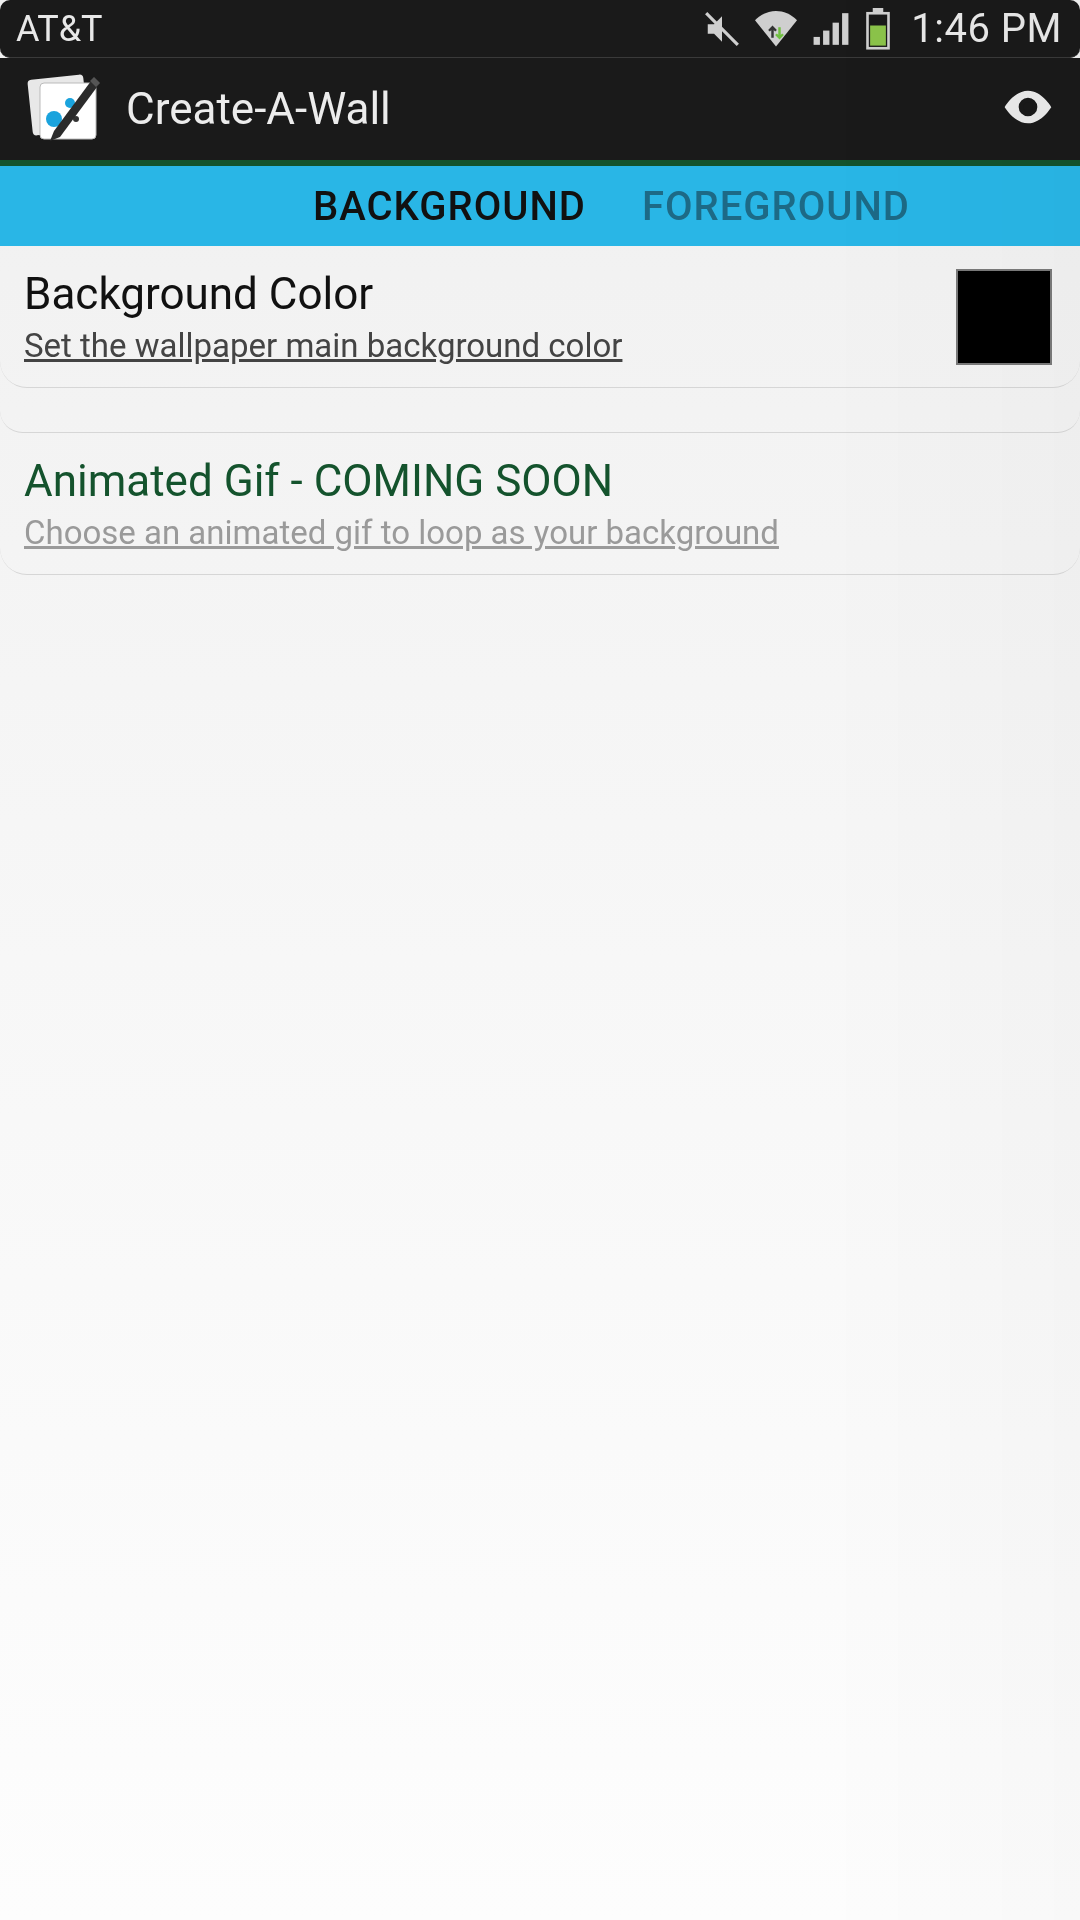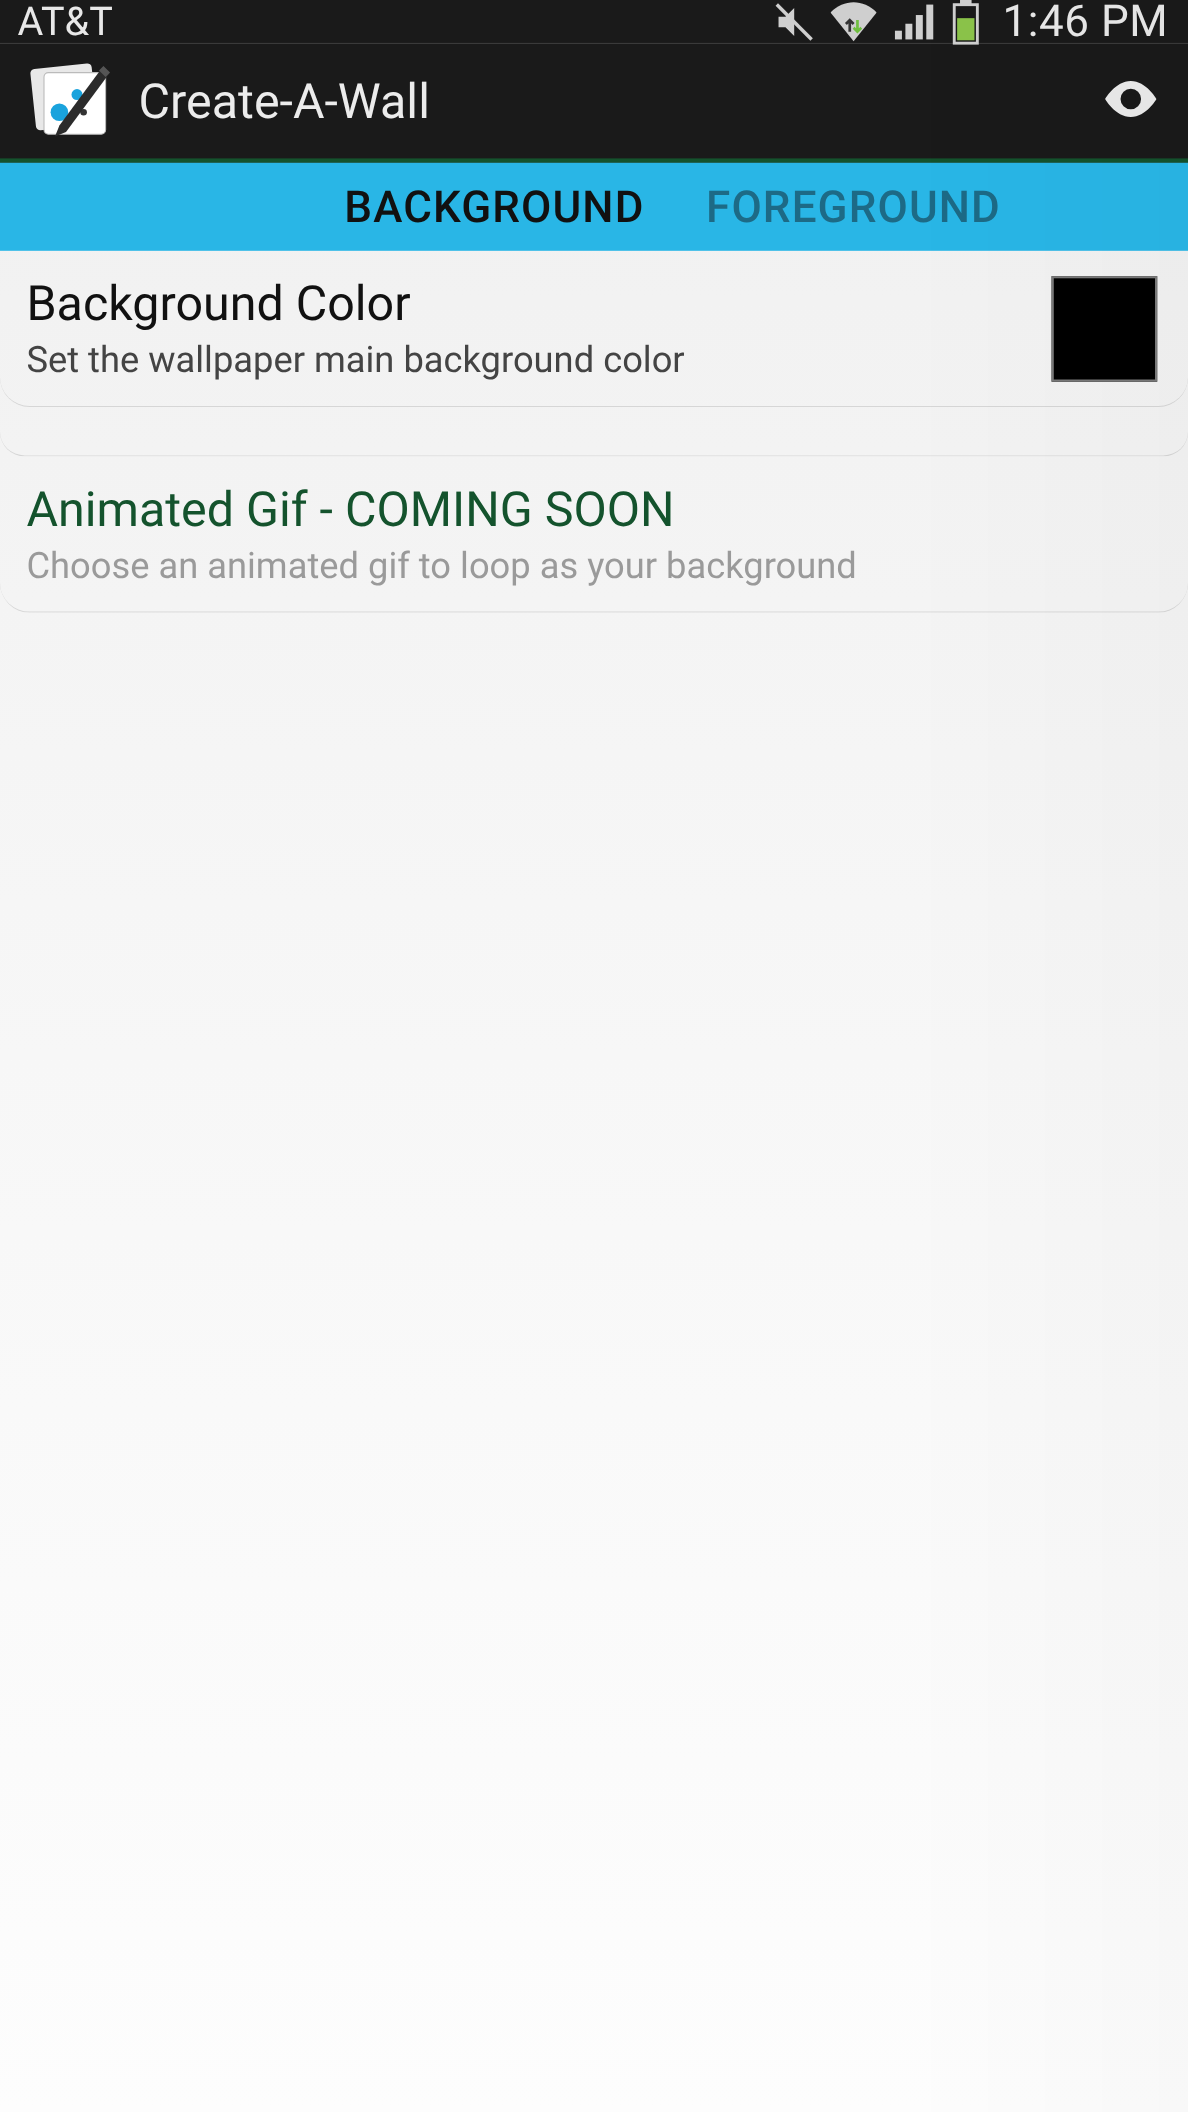--- a/index.html
+++ b/index.html
@@ -1,43 +1,44 @@
 <!DOCTYPE html>
 <html><head>
 <meta charset="utf-8">
 <style>
   * { margin: 0; padding: 0; box-sizing: border-box; }
   html, body { width: 1080px; height: 1920px; font-family: Roboto, "Helvetica Neue", Arial, sans-serif; overflow: hidden; }
   body { background: linear-gradient(to bottom, #f0f0f0 0%, #f7f7f7 50%, #fdfdfd 100%); }
 
   
   .status-bar {
-    height: 40px;
+    height: 58px;
     background: #1a1a1a;
     color: #e8e8e8;
     display: flex;
     align-items: center;
     padding: 0 18px 0 16px;
     font-size: 36px;
     border-bottom: 1px solid #3a3a3a;
+    border-radius: 10px;
   }
   .status-left { flex: 1; }
   .status-right { display: flex; align-items: center; gap: 14px; }
   .status-time { font-size: 40px; letter-spacing: 0.5px; color: #e8e8e8; margin-left: 6px; }
 
   .icon-svg { display: block; }
 
   
   .app-bar {
     height: 108px;
     background: #1a1a1a;
     display: flex;
     align-items: center;
     padding: 0 24px;
-    border-bottom: 4px solid #14532d;
+    border-bottom: 6px solid #14532d;
   }
   .app-icon {
     width: 84px; height: 84px;
     margin-right: 18px;
     position: relative;
     display: flex; align-items: center; justify-content: center;
   }
   .app-title { color: #ececec; font-size: 44px; font-weight: 400; flex: 1; }
   .eye-icon { color: #ececec; }
 
@@ -66,21 +67,21 @@
   .setting-row {
     display: flex;
     align-items: center;
     padding: 22px 24px;
     border-bottom: 1px solid #d6d6d6;
     gap: 20px;
     border-radius: 27px;
   }
   .setting-text { flex: 1; }
   .setting-title { font-size: 44px; color: #111; margin-bottom: 6px; }
-  .setting-desc { font-size: 33px; color: #444; }
+  .setting-desc { font-size: 33px; color: #444; text-decoration: underline; }
   .setting-row.disabled .setting-title { color: #14532d; }
   .setting-row.disabled .setting-desc { color: #9a9a9a; }
 
   .color-swatch {
     width: 96px; height: 96px;
     background: #000;
     border: 2px solid #7a7a7a;
     margin-right: 4px;
   }
 

